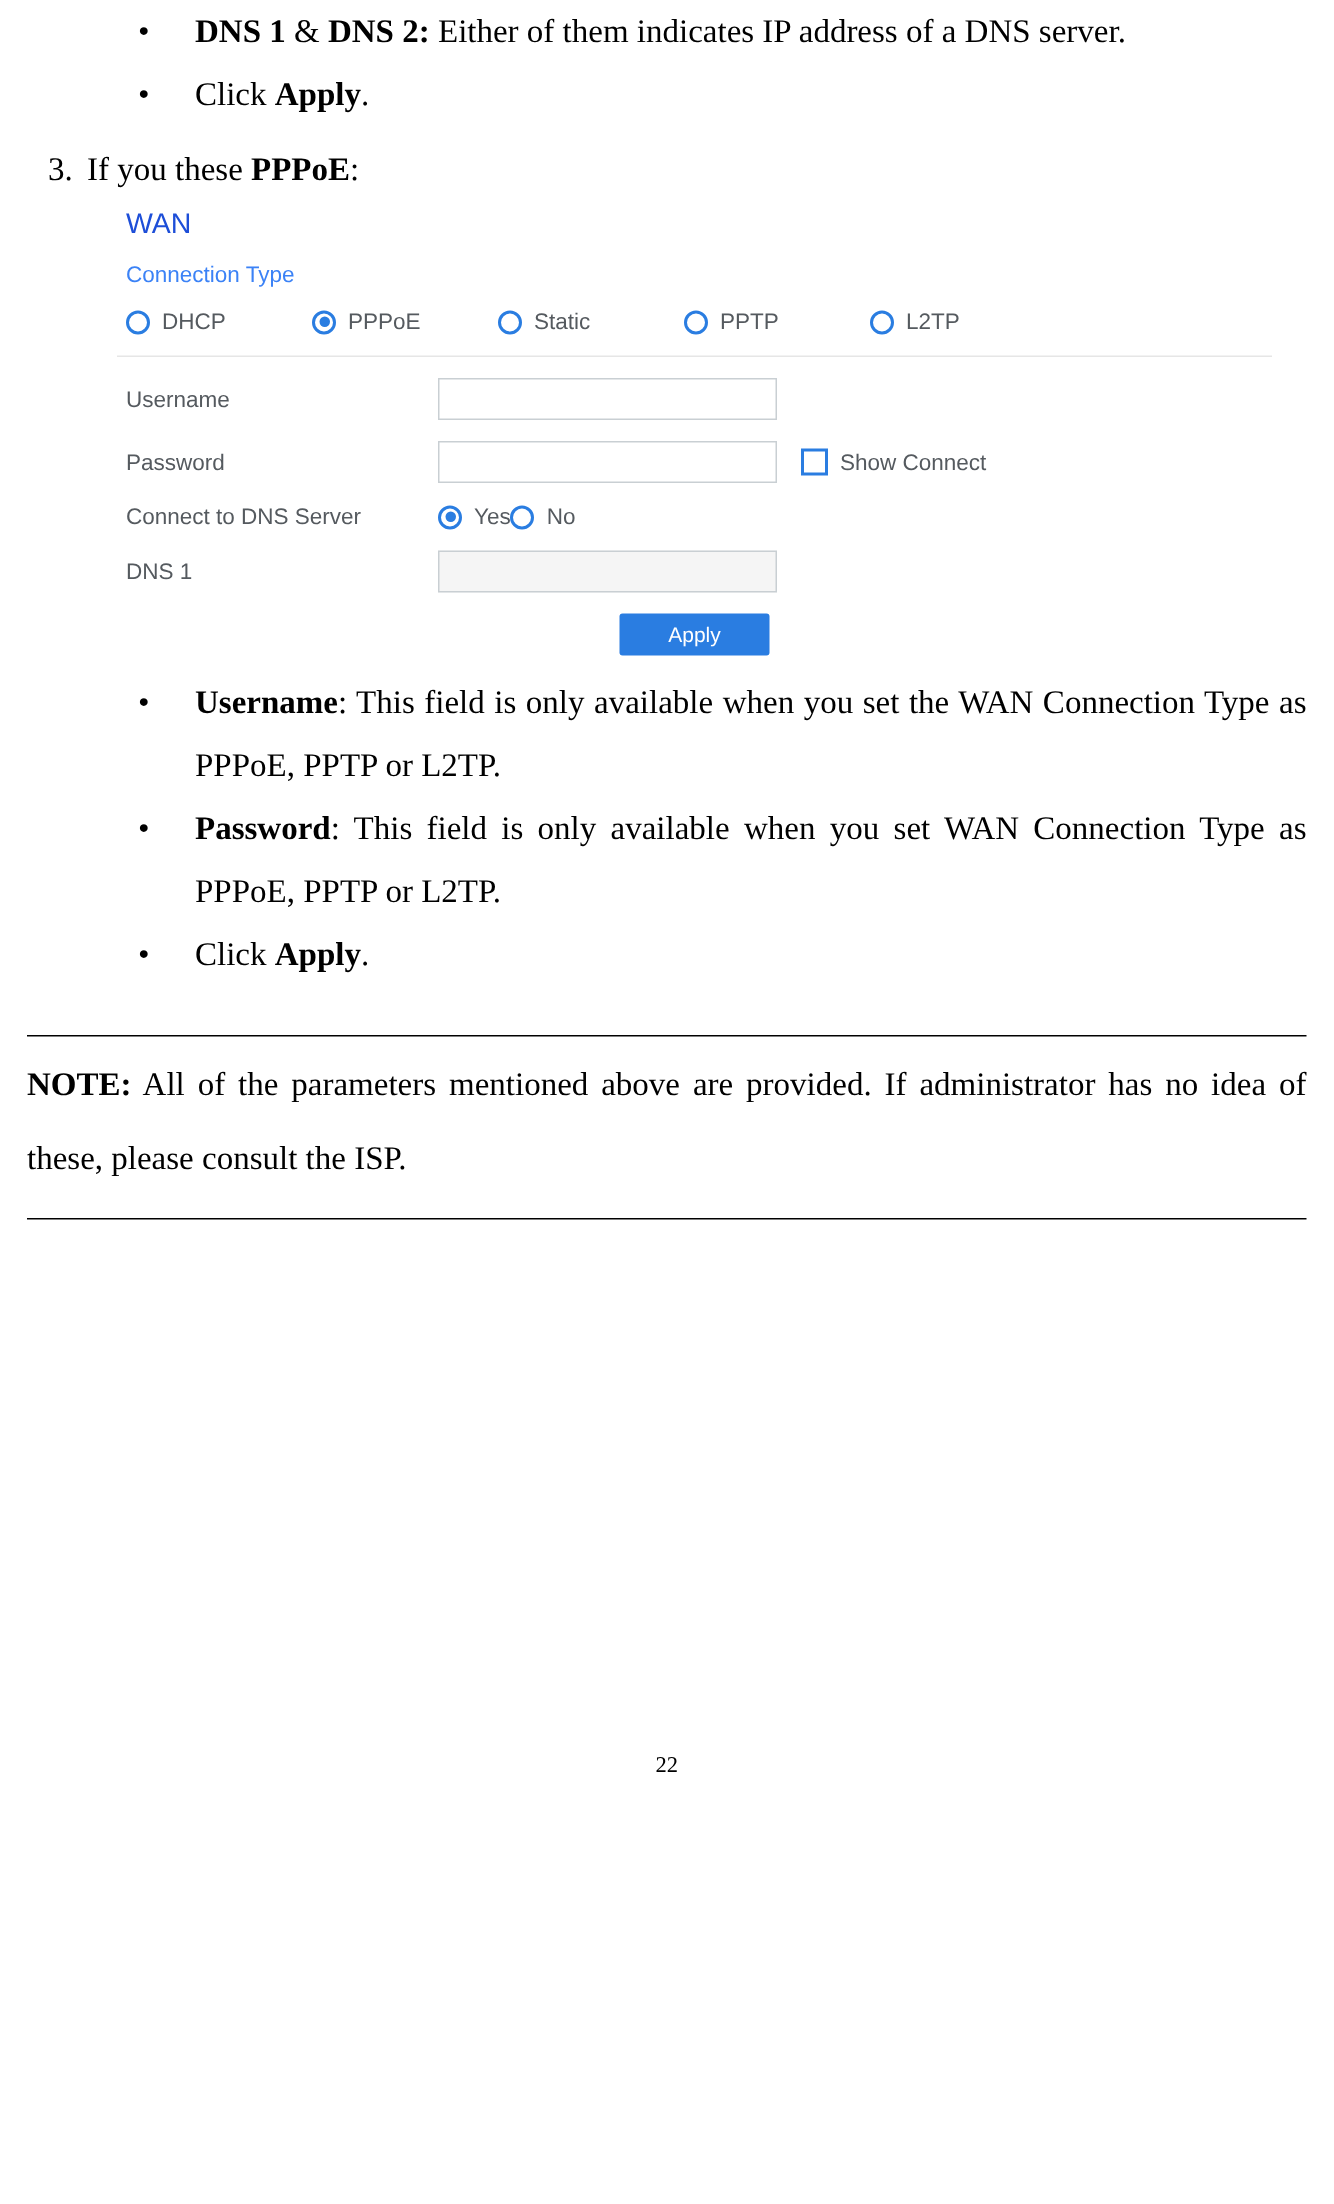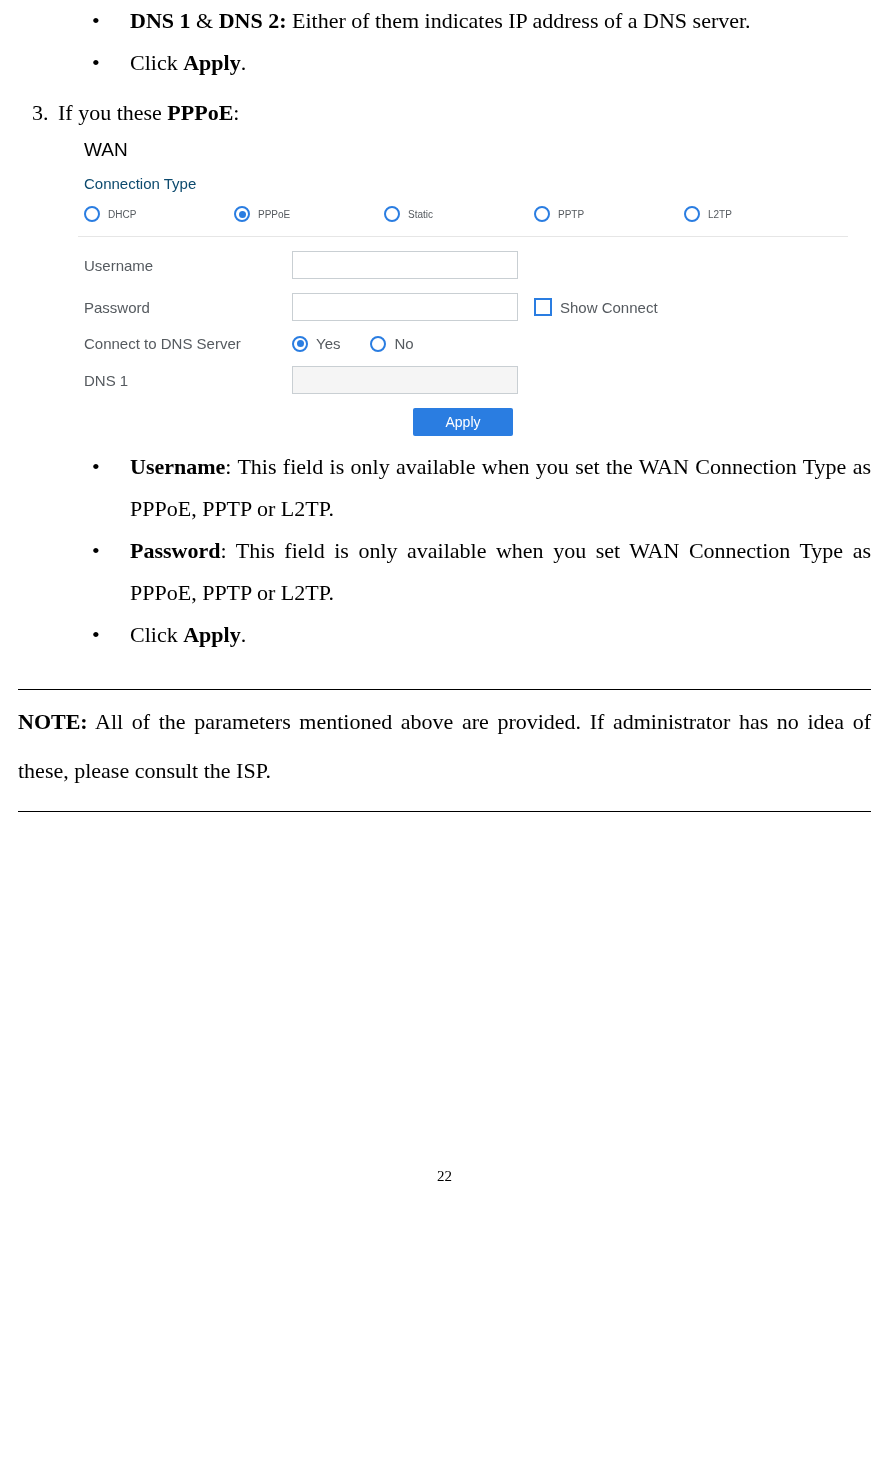--- a/index.html
+++ b/index.html
@@ -20,35 +20,35 @@
     .ol-num { position: absolute; left: 14px; }
 
     .wan-panel {
       font-family: Arial, Helvetica, sans-serif;
       color: #555a5f;
       margin: 6px 0 10px 60px;
       width: 770px;
       font-size: 15px;
       line-height: normal;
     }
-    .wan-title { font-size: 19px; color: #000000; margin: 0 0 14px 6px; }
-    .conn-label { font-size: 15px; margin: 0 0 14px 6px; color: #0c4a6e; }
+    .wan-title { font-size: 19px; color: #1d4ed8; margin: 0 0 14px 6px; }
+    .conn-label { font-size: 15px; margin: 0 0 14px 6px; color: #3b82f6; }
     .radio-row { display: flex; gap: 0; margin: 0 0 14px 6px; align-items: center; }
-    .radio-opt { display: flex; align-items: center; gap: 8px; width: 150px; font-size: 10px; }
+    .radio-opt { display: flex; align-items: center; gap: 8px; width: 124px; font-size: 15px; }
     .radio { width: 16px; height: 16px; border: 2px solid #2a7de1; border-radius: 50%; position: relative; display: inline-block; flex-shrink: 0; }
     .radio.selected::after { content: ""; position: absolute; top: 2.5px; left: 2.5px; width: 7px; height: 7px; background: #2a7de1; border-radius: 50%; }
     .hr { border: none; border-top: 1px solid #e6e6e6; margin: 0 0 14px 0; }
 
     .form-row { display: flex; align-items: center; margin: 0 0 14px 6px; }
     .form-label { width: 208px; font-size: 15px; }
     .text-input { width: 226px; height: 28px; border: 1px solid #c9cfd3; background: #fff; }
     .text-input.disabled { background: #f5f5f5; }
     .checkbox { width: 18px; height: 18px; border: 2px solid #2a7de1; display: inline-block; margin: 0 8px 0 8px; vertical-align: middle; }
     .after-input { display: flex; align-items: center; margin-left: 8px; }
-    .yn-row { display: flex; gap: 30px; align-items: center; }
+    .yn-row { display: flex; align-items: center; }
     .yn-opt { display: flex; align-items: center; gap: 8px; }
 
     .apply-wrap { text-align: center; margin-top: 14px; }
     .apply-btn { display: inline-block; width: 100px; height: 28px; line-height: 28px; background: #2a7de1; color: #fff; font-size: 14px; text-align: center; border-radius: 2px; }
 
     .note-box { border-top: 1px solid #000; border-bottom: 1px solid #000; padding: 8px 0 16px 0; margin-top: 34px; text-align: justify; line-height: 2.2; }
     .page-num { text-align: center; font-size: 15px; font-family: Liberation Serif, serif; margin-top: 350px; }
   </style>
 </head>
 <body>

